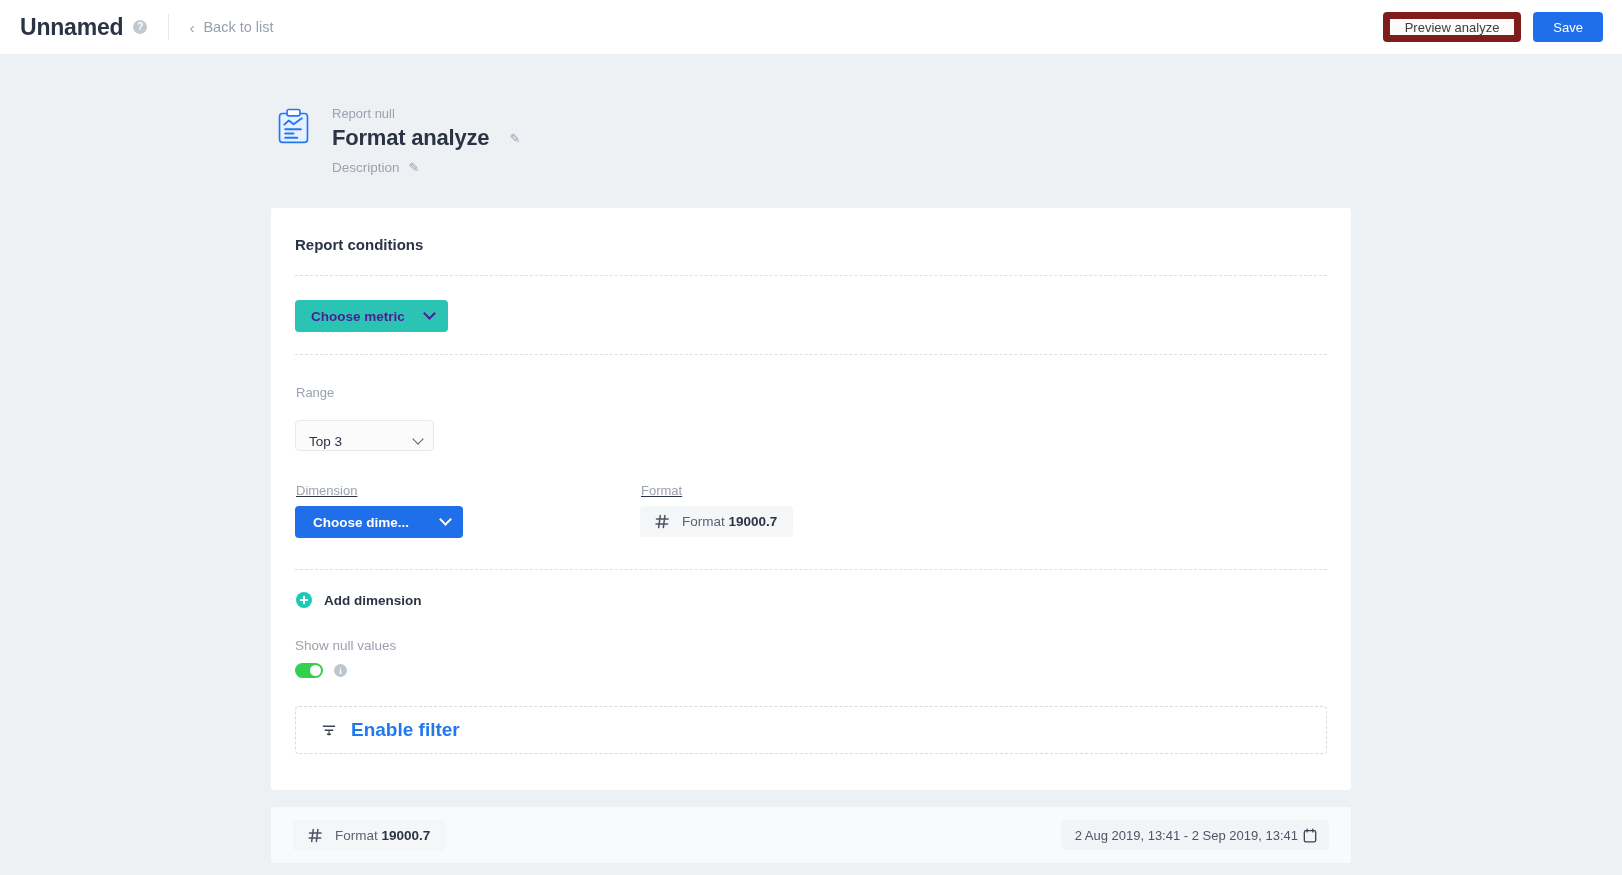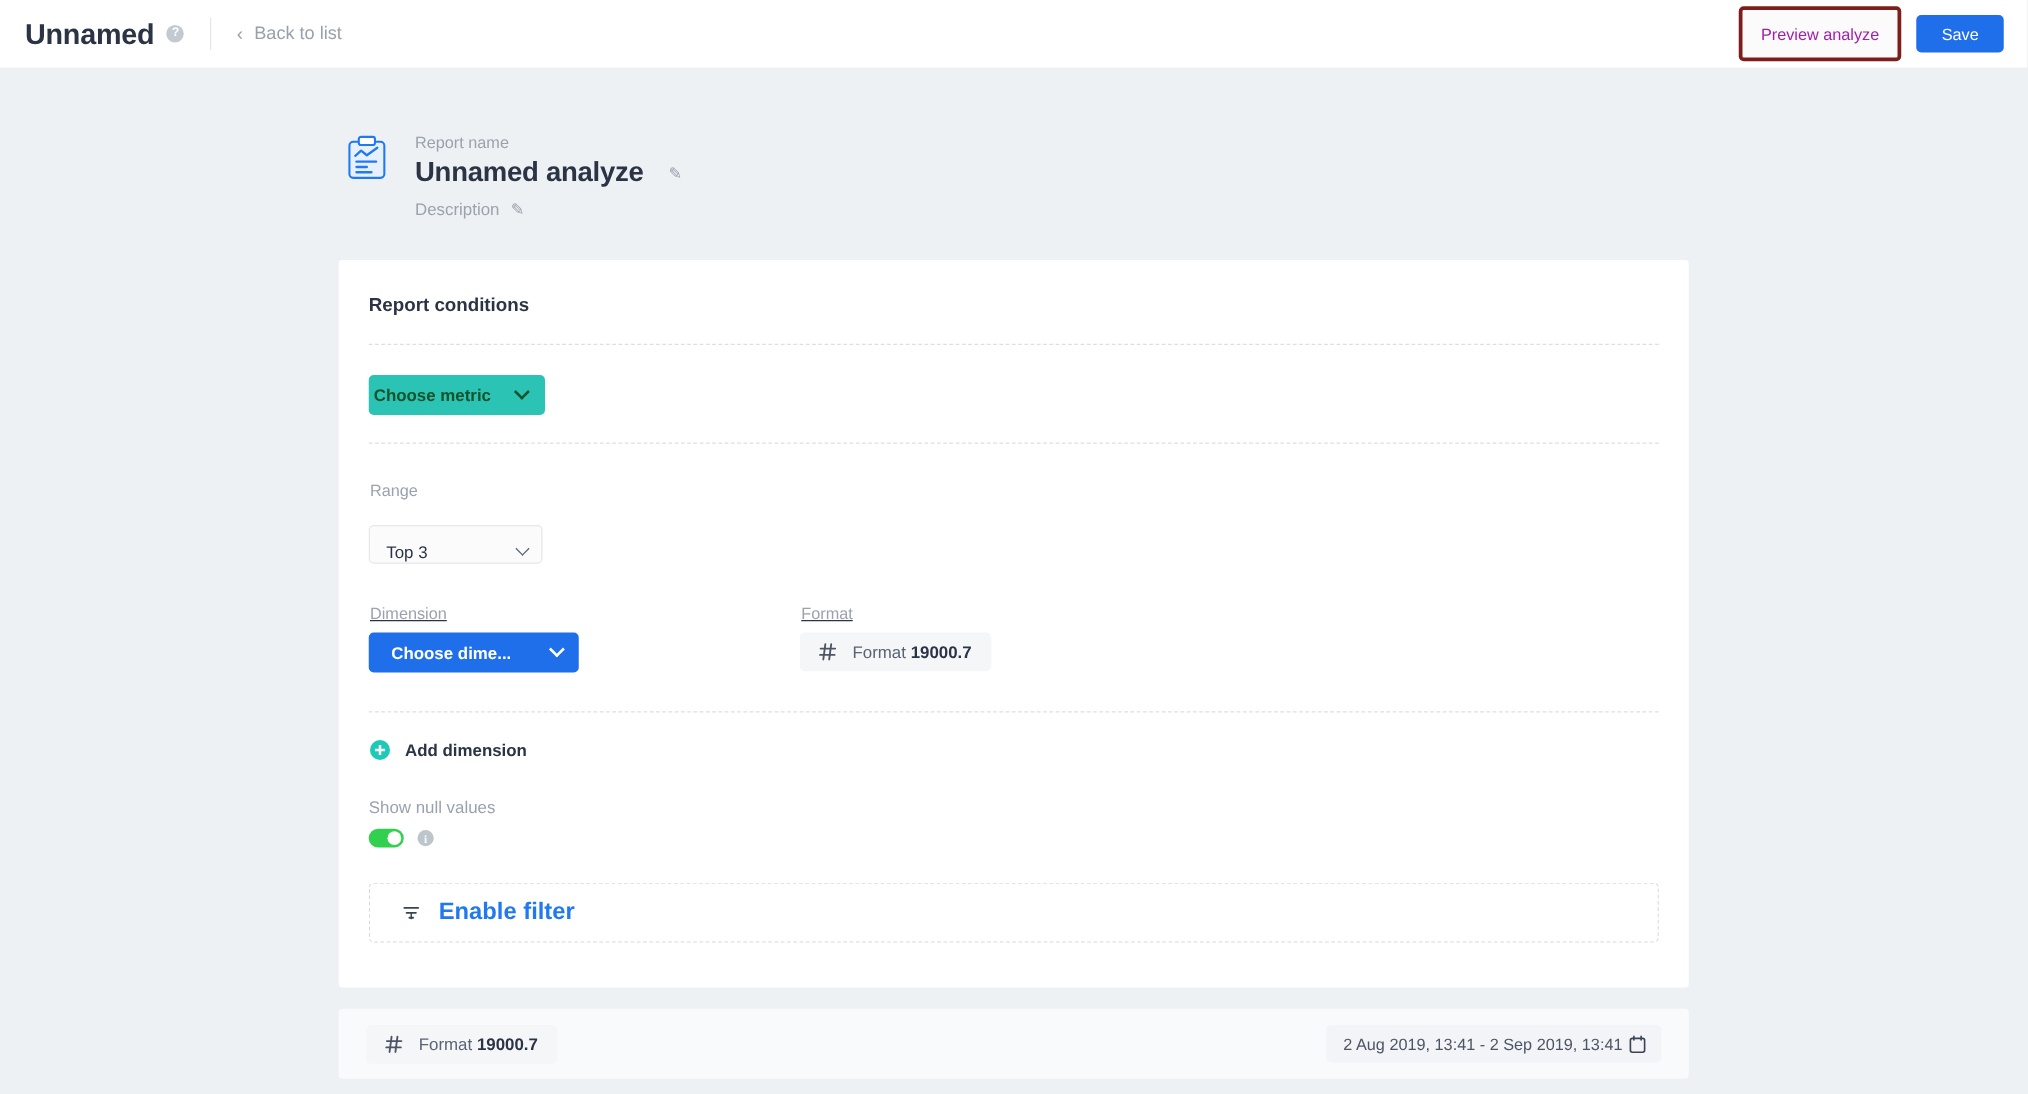--- a/index.html
+++ b/index.html
@@ -80,27 +80,27 @@
   }
 
   .topbar-right {
     margin-left: auto;
     display: flex;
     align-items: center;
     gap: 12px;
   }
 
   .btn-preview {
-    height: 44px;
+    height: 30px;
     padding: 0 15px;
     background: #fbfbfc;
-    border: 3px solid #7f1d1d;
+    border: 7px solid #7f1d1d;
     border-radius: 4px;
     font-size: 13px;
-    color: #a21caf;
+    color: #404040;
     font-family: "Liberation Sans", sans-serif;
     cursor: pointer;
     display: flex;
     align-items: center;
   }
 
   .btn-save {
     height: 30px;
     padding: 0 20px;
     background: #1f6feb;
@@ -209,25 +209,25 @@
     margin: 22px 1px 0 1px;
     height: 0;
   }
 
   .section-metric {
     padding: 24px 0 0 1px;
   }
 
   .btn-metric {
     height: 32px;
-    padding: 0 14px 0 4px;
+    padding: 0 14px 0 16px;
     background: #2bc4b4;
     border: none;
     border-radius: 4px;
-    color: #14532d;
+    color: #4c1d95;
     font-size: 13.5px;
     font-weight: bold;
     font-family: "Liberation Sans", sans-serif;
     display: inline-flex;
     align-items: center;
     cursor: pointer;
     gap: 20px;
   }
 
   .btn-dimension {
@@ -485,23 +485,23 @@
       <svg class="report-icon" viewBox="0 0 40 40">
         <rect x="4" y="5" width="32" height="33" rx="4" fill="#e7f0fe"></rect>
         <rect x="4.9" y="5.9" width="30.2" height="31.2" rx="3.3" fill="none" stroke="#2179f0" stroke-width="1.8"></rect>
         <rect x="13" y="1.6" width="14" height="7" rx="2" fill="#ffffff" stroke="#2179f0" stroke-width="1.8"></rect>
         <polyline points="10,18 15,13.5 20,17.5 29,11" fill="none" stroke="#2179f0" stroke-width="2" stroke-linecap="round" stroke-linejoin="round"></polyline>
         <rect x="10" y="22" width="19" height="2.1" rx="1" fill="#2179f0"></rect>
         <rect x="10" y="26.6" width="11" height="2.1" rx="1" fill="#2179f0"></rect>
         <rect x="10" y="31.2" width="15" height="2.1" rx="1" fill="#2179f0"></rect>
       </svg>
       <div class="report-meta">
-        <div class="report-name-label">Report name</div>
+        <div class="report-name-label">Report null</div>
         <div class="report-title-row">
-          <span class="report-title">Unnamed analyze</span>
+          <span class="report-title">Format analyze</span>
           <span class="pencil">✎</span>
         </div>
         <div class="desc-row">
           <span class="desc-text">Description</span>
           <span class="pencil">✎</span>
         </div>
       </div>
     </div>
 
     <div class="card">

